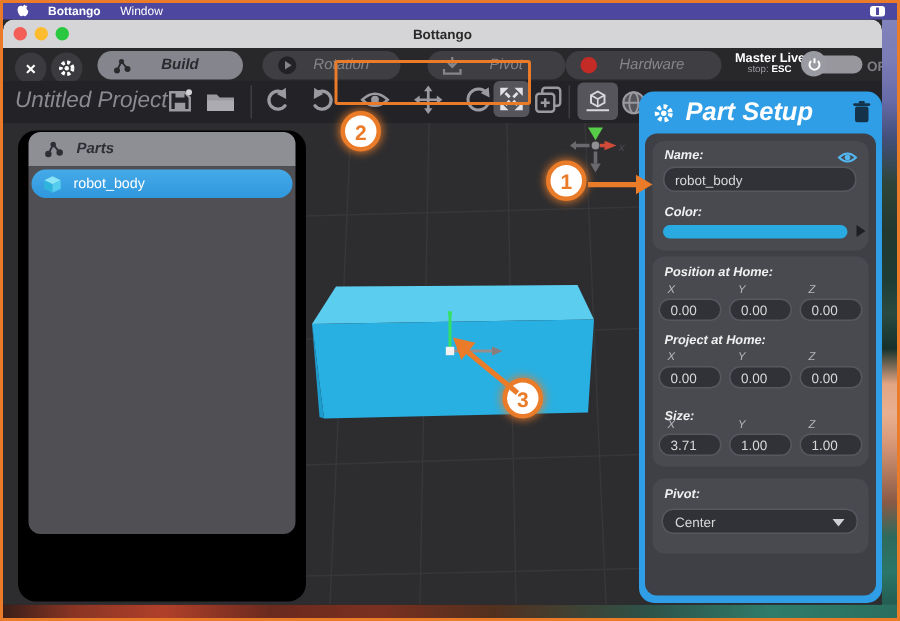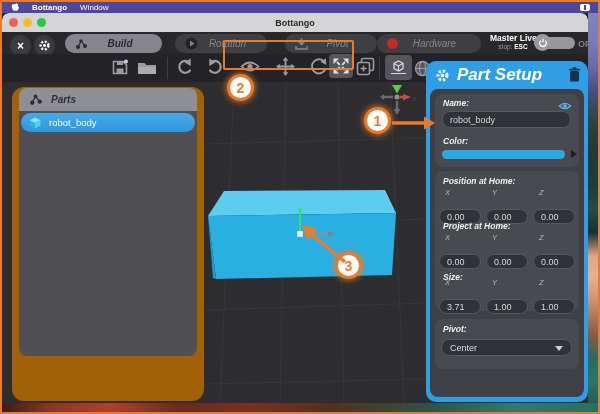--- a/index.html
+++ b/index.html
@@ -78,21 +78,21 @@
   .icon-abs { position:absolute; display:flex; }
   .vdiv { position:absolute; width:1px; height:22px; background:#3e3e42; }
 
   .tool-frame { position:absolute; left:221px; top:38px; width:131px; height:30px;
     border:2px solid #EA7B28; border-radius:2px; z-index:4; }
   .sq-btn { position:absolute; background:#55555b; border-radius:4px;
     display:flex; align-items:center; justify-content:center; }
 
   
   .parts-panel { position:absolute; left:10px; top:74px; width:192px; height:314px;
-    background:#a16207; border-radius:12px; z-index:2; }
+    background:#000000; border-radius:12px; z-index:2; }
   .parts-header { position:absolute; left:7px; top:1px; width:178px; height:23px;
     background:#8e8e95; border-radius:8px 8px 0 0; display:flex; align-items:center; }
   .parts-header .ph-label { font-style:italic; font-weight:bold; font-size:10px; color:#2e2e34; margin-left:8px; }
   .parts-list { position:absolute; left:7px; top:24px; width:178px; height:245px;
     background:#4f4f54; border-radius:0 0 8px 8px; }
   .part-row { position:absolute; left:2px; top:2px; width:174px; height:19px; border-radius:9.5px;
     background:linear-gradient(180deg,#45aae8,#2f97dd); display:flex; align-items:center; }
   .part-row .pr-label { color:#fff; font-size:9.5px; margin-left:8px; }
   .create-btn { position:absolute; left:34px; top:271px; width:121px; height:27px; border-radius:14px;
     background:#32a1e4; display:flex; align-items:center; }
@@ -117,21 +117,21 @@
   .pill-input { position:absolute; background:#303237; border:1px solid #56585e; border-radius:8px;
     color:#d8d8d8; font-size:9px; display:flex; align-items:center; }
   .pill-input span { margin-left:7px; }
   .name-eye { position:absolute; right:7px; top:3px; }
   .color-bar { position:absolute; left:7px; top:56px; width:123px; height:9px; border-radius:4.5px;
     background:#29abe2; }
   .color-expand { position:absolute; left:136px; top:56px; width:0; height:0;
     border-top:4.5px solid transparent; border-bottom:4.5px solid transparent; border-left:6px solid #1c1e22; }
   .axis-col { position:absolute; width:42px; }
   .axis-col .alabel { font-style:italic; font-size:7.5px; color:#b8b8bd; margin-left:6px; display:block; }
-  .axis-col .pill-input { position:relative; width:42px; height:15px; margin-top:12px; }
+  .axis-col .pill-input { position:relative; width:42px; height:15px; margin-top:2px; }
   .col1{ left:4px; } .col2{ left:51px; } .col3{ left:98px; }
   .dropdown { position:absolute; left:6px; top:20px; width:131px; height:17px; background:#303237;
     border:1px solid #56585e; border-radius:8px; color:#d8d8d8; font-size:9px;
     display:flex; align-items:center; }
   .dropdown span { margin-left:8px; }
   .caret { position:absolute; right:8px; top:6px; width:0; height:0;
     border-left:4.5px solid transparent; border-right:4.5px solid transparent; border-top:5px solid #cfd0d4; }
 
   
   .ann-circle { position:absolute; width:27px; height:27px; border-radius:50%; background:#fff;
@@ -234,20 +234,21 @@
               <line x1="6" y1="1" x2="6" y2="5" stroke="#fff" stroke-width="1.6"></line>
             </svg>
         </div>
       </div>
       <div class="off">OFF</div>
     </div>
 
     <div class="row2"></div>
     <div class="viewport-bg"></div>
 
+    <div class="proj-title">Untitled Project</div>
 
     <span class="icon-abs" style="left:110px; top:46px;">
       <svg width="16" height="16" viewBox="0 0 16 16">
           <path d="M1.5 2.5 H11 L14.5 6 V14.5 H1.5 Z" fill="none" stroke="#9a9aa0" stroke-width="1.6"></path>
           <rect x="4.5" y="9.5" width="7" height="5" fill="#9a9aa0"></rect>
           <rect x="5" y="2.5" width="6" height="3.5" fill="#9a9aa0"></rect>
           <circle cx="14" cy="2.5" r="2" fill="#d2d2d6"></circle>
         </svg>
     </span>
     <span class="icon-abs" style="left:135px; top:48px;">

